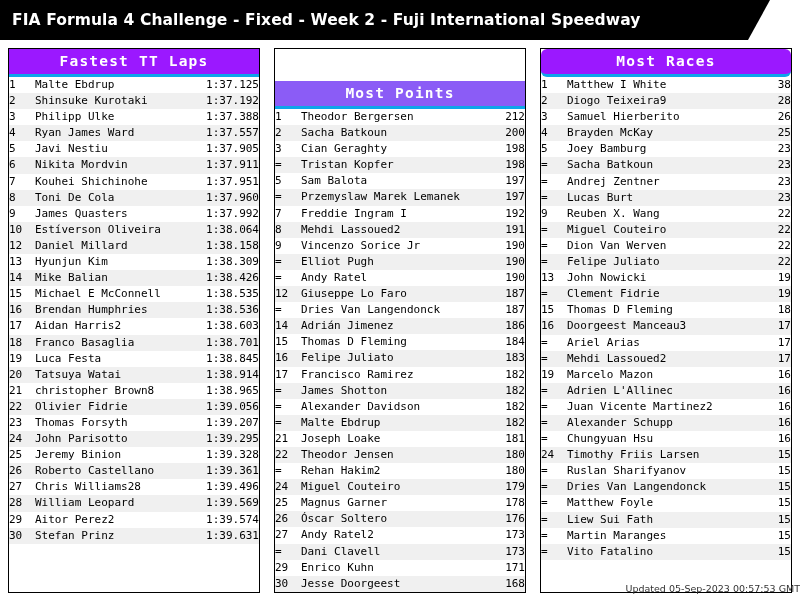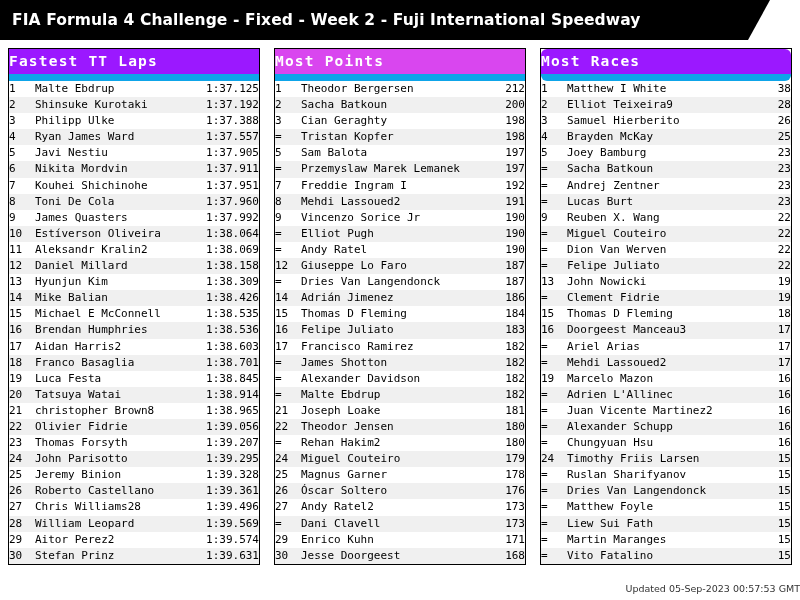--- a/index.html
+++ b/index.html
@@ -56,25 +56,26 @@
   }
   .col {
     width: 252px;
     border: 1px solid #000000;
     box-sizing: border-box;
     background: #ffffff;
   }
   .col-head {
     background: #9b18ff;
     color: #ffffff;
+    text-align: center;
     font-size: 14.5px;
     font-weight: bold;
     letter-spacing: 1.2px;
     padding: 4px 0 5px 0;
-    border-bottom: 7px solid #0ea5e9;
+    border-bottom: 3px solid #0ea5e9;
   }
   table.rows {
     width: 100%;
     border-collapse: collapse;
     font-size: 11px;
   }
   table.rows td {
     padding: 0 0 0 0;
     height: 16.1px;
     line-height: 16.1px;
@@ -167,25 +168,20 @@
             <tr>
               <td class="pos">9</td>
               <td class="name">James Quasters</td>
               <td class="val">1:37.992</td>
             </tr>
             <tr class="alt">
               <td class="pos">10</td>
               <td class="name">Estíverson Oliveira</td>
               <td class="val">1:38.064</td>
             </tr>
-            <tr>
-              <td class="pos">11</td>
-              <td class="name">Aleksandr Kralin2</td>
-              <td class="val">1:38.069</td>
-            </tr>
             <tr class="alt">
               <td class="pos">12</td>
               <td class="name">Daniel Millard</td>
               <td class="val">1:38.158</td>
             </tr>
             <tr>
               <td class="pos">13</td>
               <td class="name">Hyunjun Kim</td>
               <td class="val">1:38.309</td>
             </tr>
@@ -272,21 +268,21 @@
             <tr class="alt">
               <td class="pos">30</td>
               <td class="name">Stefan Prinz</td>
               <td class="val">1:39.631</td>
             </tr>
           </tbody>
       </table>
     </div>
 
     <div class="col">
-      <div class="col-head" style="background: #d946ef;">Most Points</div>
+      <div class="col-head" style="background: #8b5cf6; margin-top: 32px;">Most Points</div>
       <table class="rows">
         <tbody>
             <tr>
               <td class="pos">1</td>
               <td class="name">Theodor Bergersen</td>
               <td class="val">212</td>
             </tr>
             <tr class="alt">
               <td class="pos">2</td>
               <td class="name">Sacha Batkoun</td>
@@ -440,21 +436,21 @@
       <div class="col-head" style="background: rgb(155, 24, 255); border-radius: 6px;">Most Races</div>
       <table class="rows">
         <tbody>
             <tr>
               <td class="pos">1</td>
               <td class="name">Matthew I White</td>
               <td class="val">38</td>
             </tr>
             <tr class="alt">
               <td class="pos">2</td>
-              <td class="name">Elliot Teixeira9</td>
+              <td class="name">Diogo Teixeira9</td>
               <td class="val">28</td>
             </tr>
             <tr>
               <td class="pos">3</td>
               <td class="name">Samuel Hierberito</td>
               <td class="val">26</td>
             </tr>
             <tr class="alt">
               <td class="pos">4</td>
               <td class="name">Brayden McKay</td>

